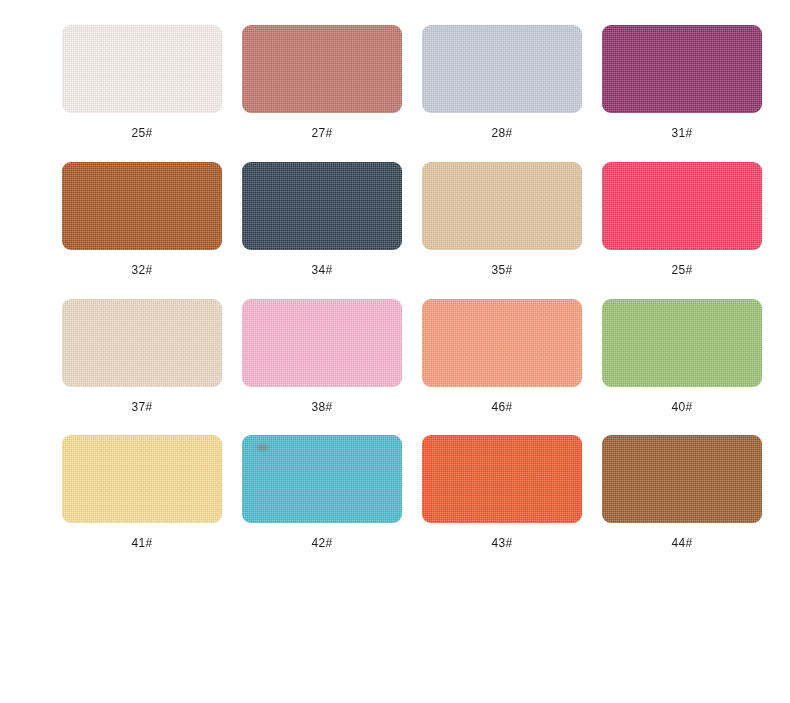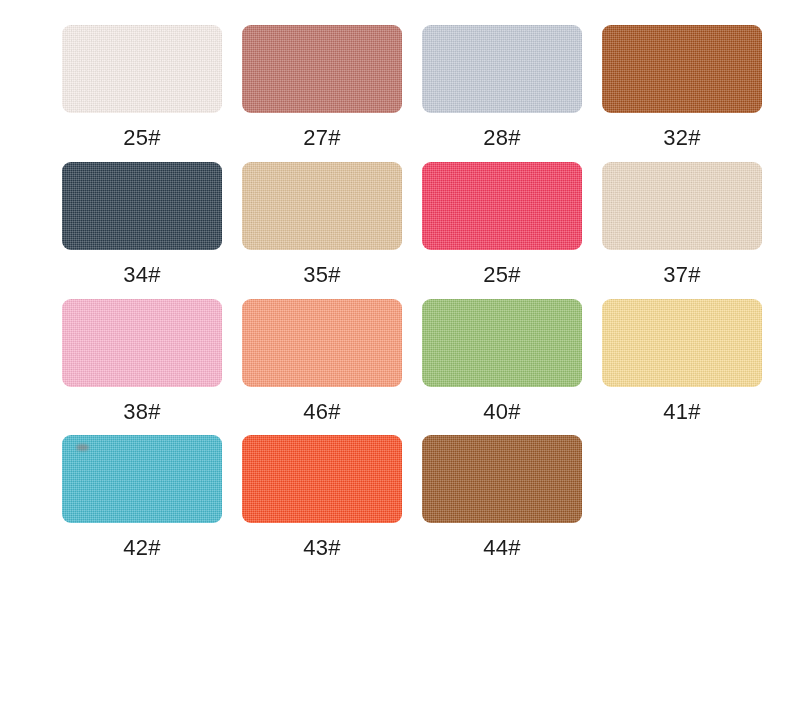--- a/index.html
+++ b/index.html
@@ -87,21 +87,21 @@
     border-radius: 50%;
     background: rgba(170, 95, 85, 0.40);
     filter: blur(1.4px);
     pointer-events: none;
     z-index: 3;
   }
 
   .swatch-label {
     margin-top: 14px;
     font-family: "Liberation Sans", sans-serif;
-    font-size: 22px;
+    font-size: 12px;
     font-weight: 300;
     letter-spacing: 0.3px;
     color: #1d1d1d;
     text-align: center;
     line-height: 1;
     white-space: nowrap;
   }
 </style>
 </head>
 <body style="background: rgb(255, 255, 255);">
@@ -111,20 +111,24 @@
       <div class="swatch-chip" style="background-color: rgb(245, 236, 232);"></div>
       <div class="swatch-label">25#</div>
     </div>
     <div class="swatch-cell">
       <div class="swatch-chip" style="background-color: rgb(189, 114, 104);"></div>
       <div class="swatch-label">27#</div>
     </div>
     <div class="swatch-cell">
       <div class="swatch-chip" style="background-color: rgb(195, 202, 214);"></div>
       <div class="swatch-label">28#</div>
+    </div>
+    <div class="swatch-cell">
+      <div class="swatch-chip" style="background-color: rgb(138, 42, 99);"></div>
+      <div class="swatch-label">31#</div>
     </div>
     <div class="swatch-cell">
       <div class="swatch-chip" style="background-color: rgb(165, 82, 31);"></div>
       <div class="swatch-label">32#</div>
     </div>
     <div class="swatch-cell">
       <div class="swatch-chip" style="background-color: rgb(43, 60, 76);"></div>
       <div class="swatch-label">34#</div>
     </div>
     <div class="swatch-cell">

